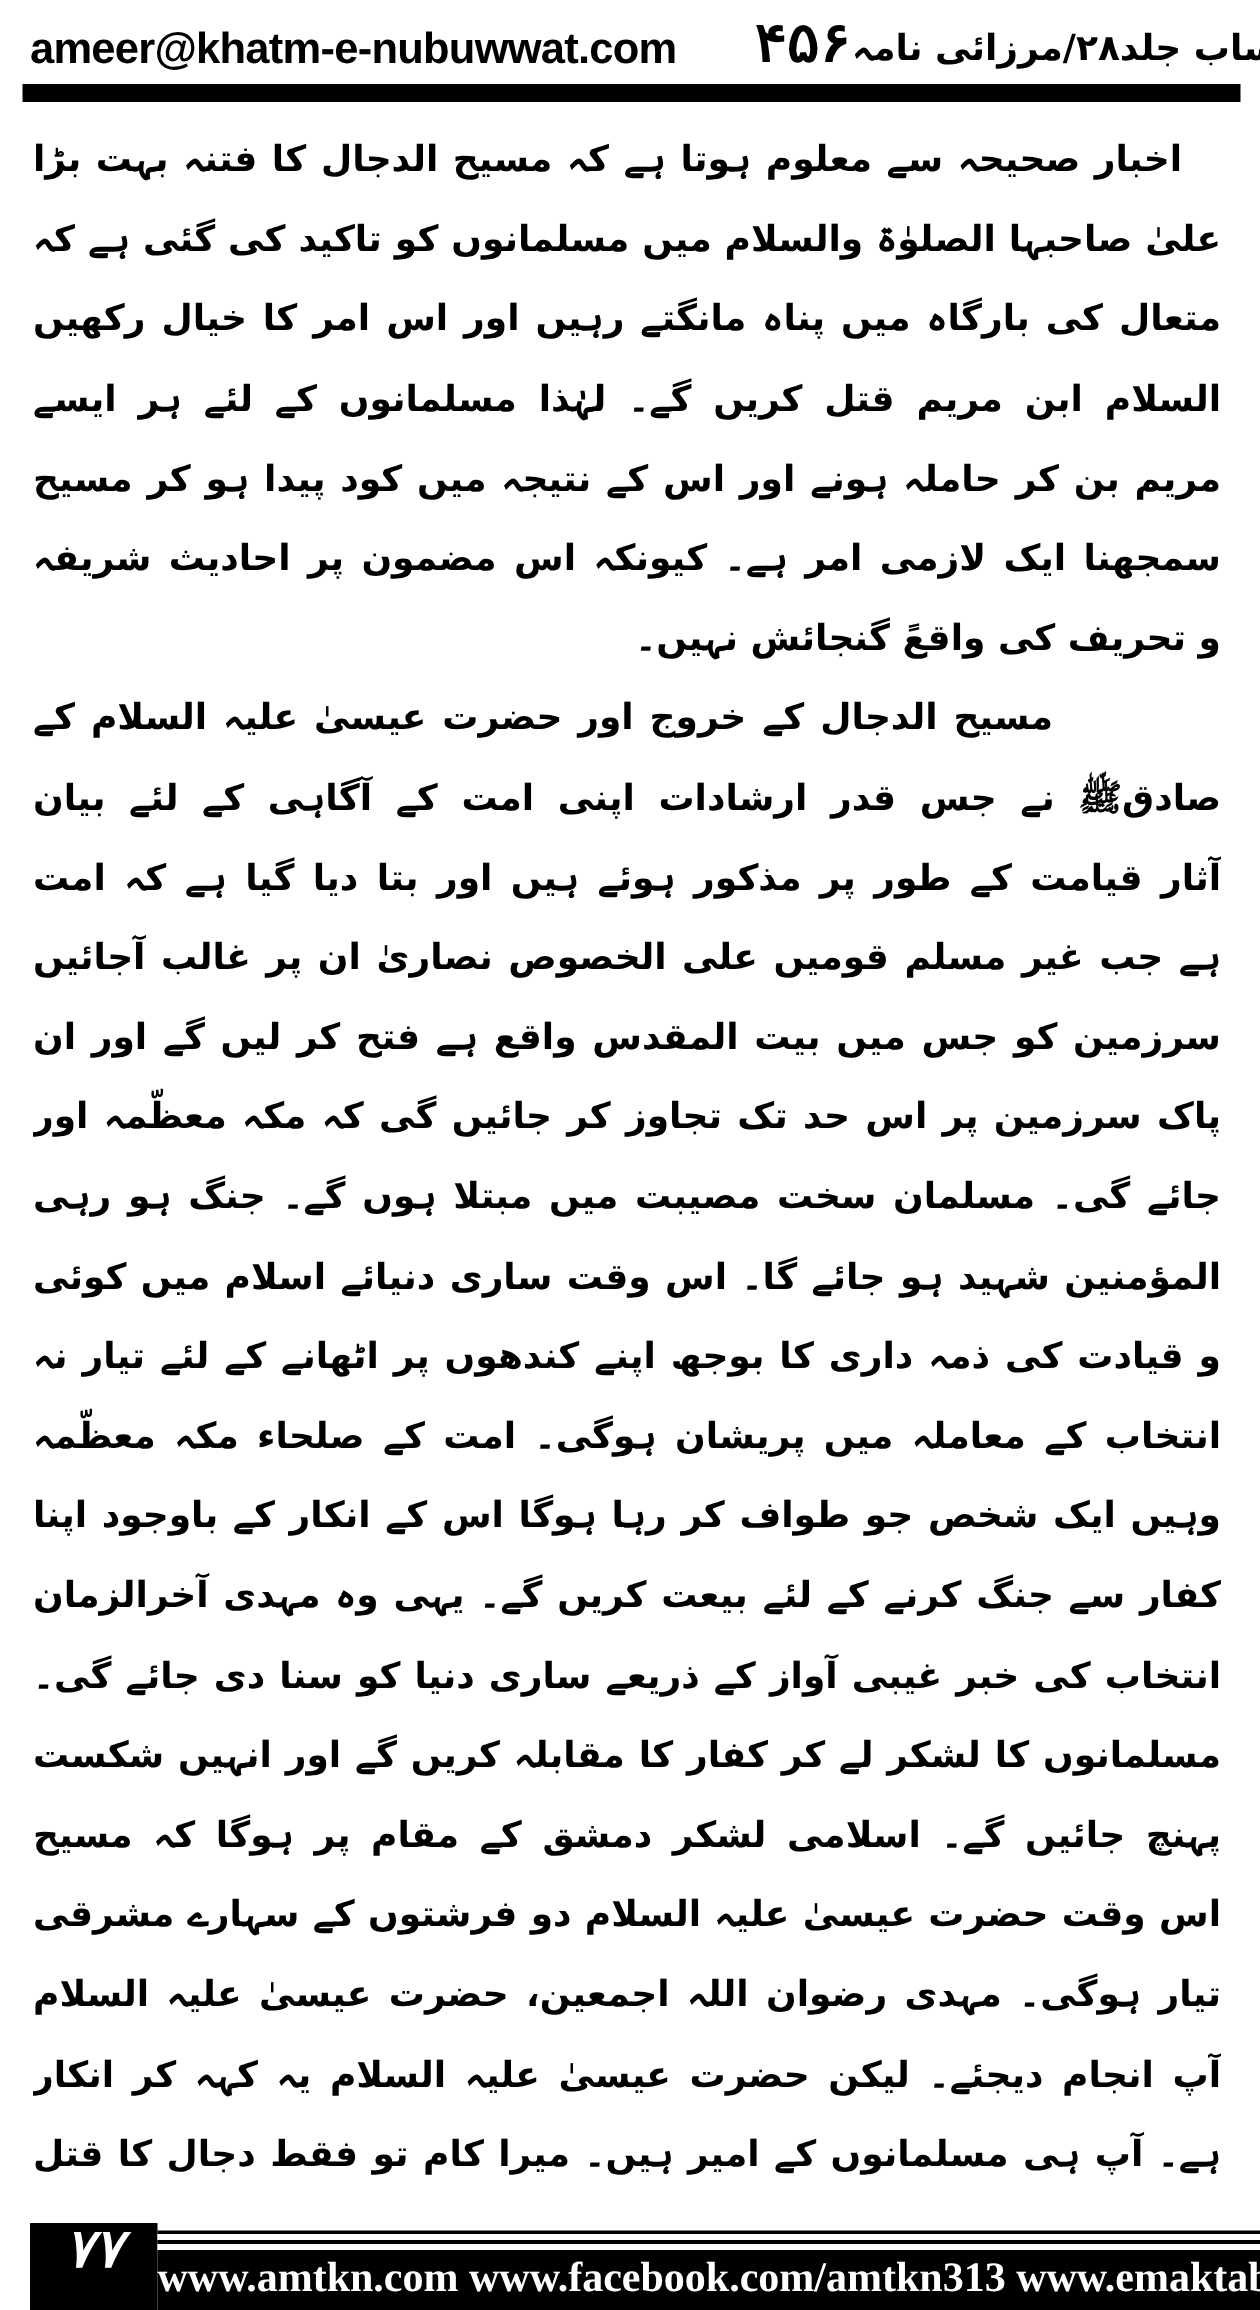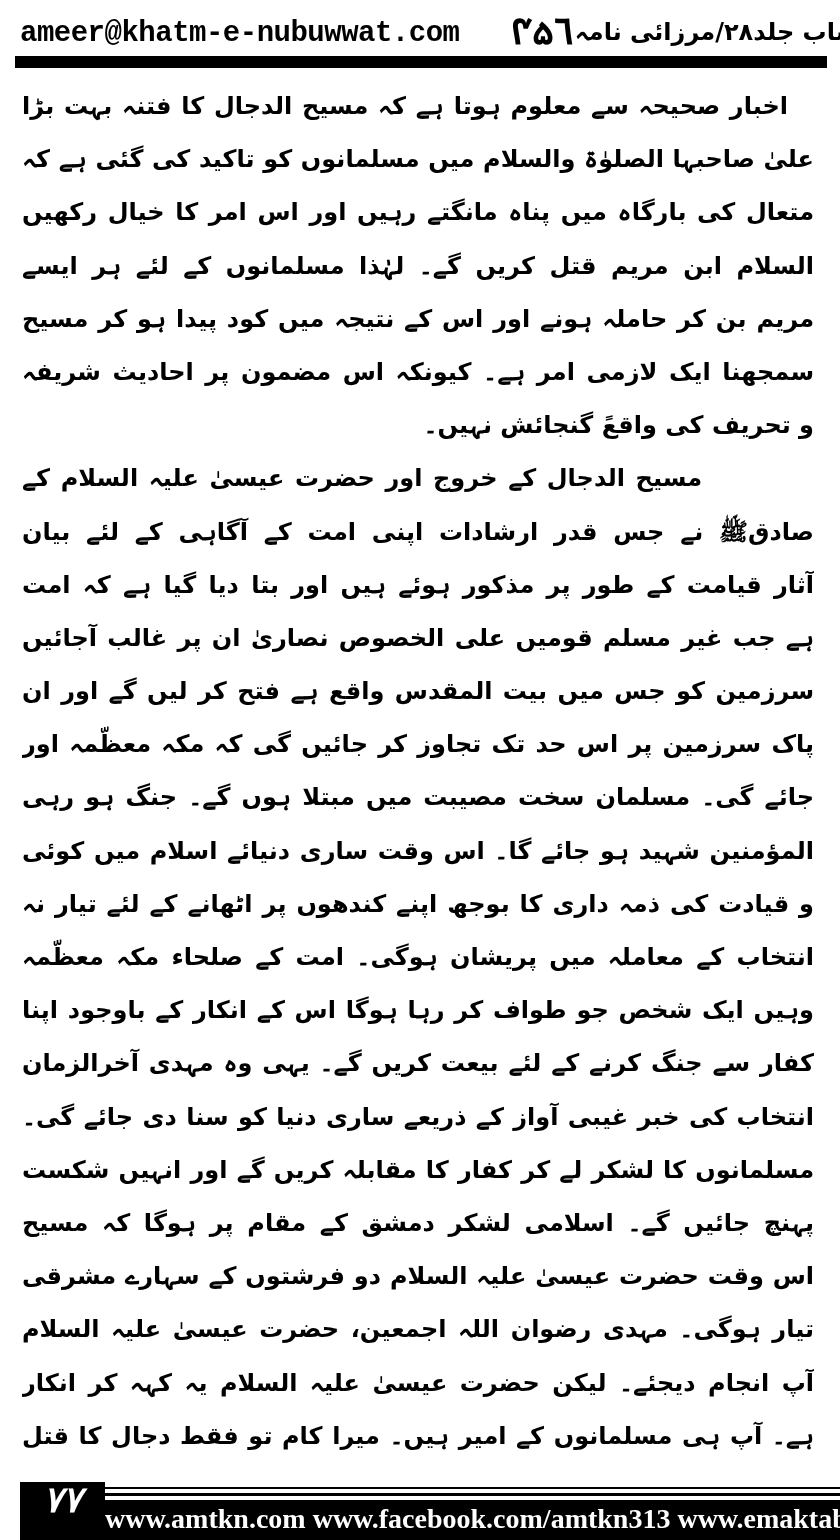--- a/index.html
+++ b/index.html
@@ -15,28 +15,28 @@
   }
   
   .header {
     display: flex;
     align-items: flex-end;
     padding: 12px 14px 0 20px;
     height: 50px;
     box-sizing: border-box;
   }
   .header-email {
-    font-family: Liberation Mono, monospace;
+    font-family: Liberation Sans, sans-serif;
     font-weight: bold;
     font-size: 29px;
     letter-spacing: -0.5px;
     white-space: nowrap;
   }
   .header-pagenum {
-    font-family: Liberation Sans, sans-serif;
+    font-family: Liberation Mono, monospace;
     font-weight: bold;
     font-size: 36px;
     line-height: 1;
     margin-left: 52px;
     direction: rtl;
   }
   .header-title {
     margin-left: auto;
     direction: rtl;
     font-weight: bold;

